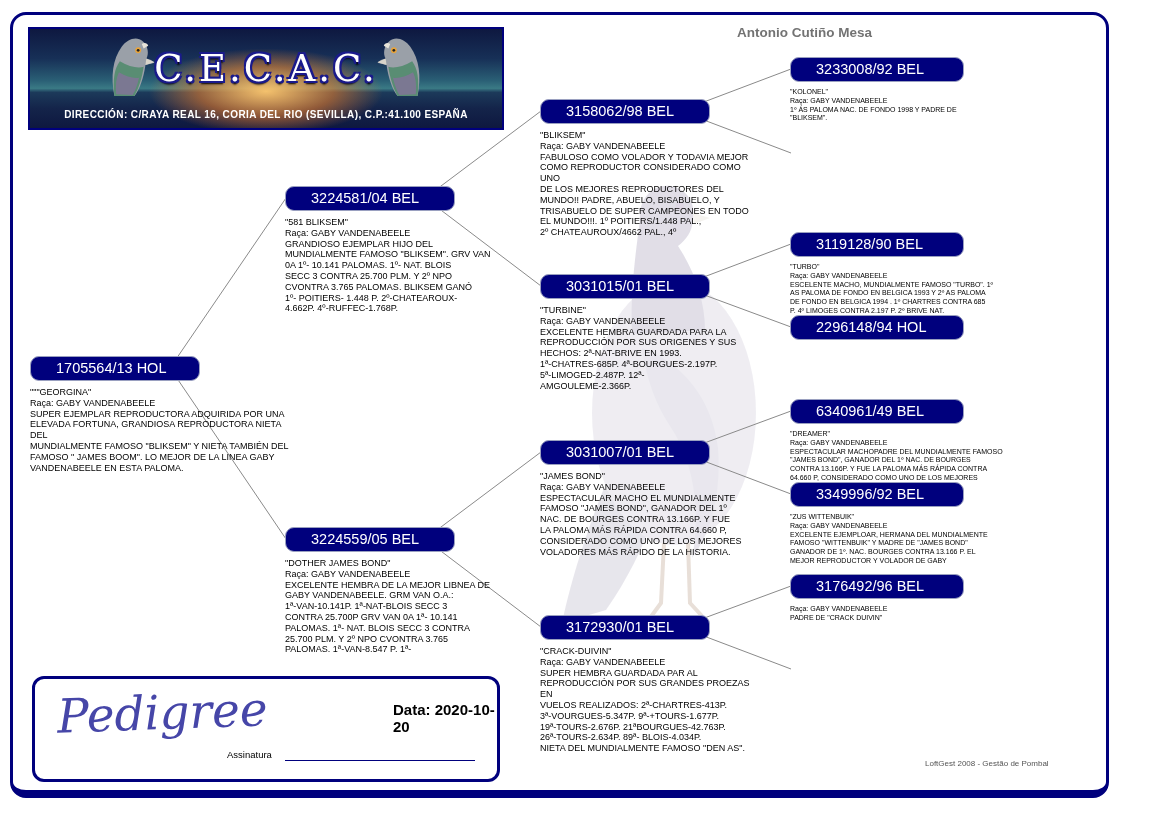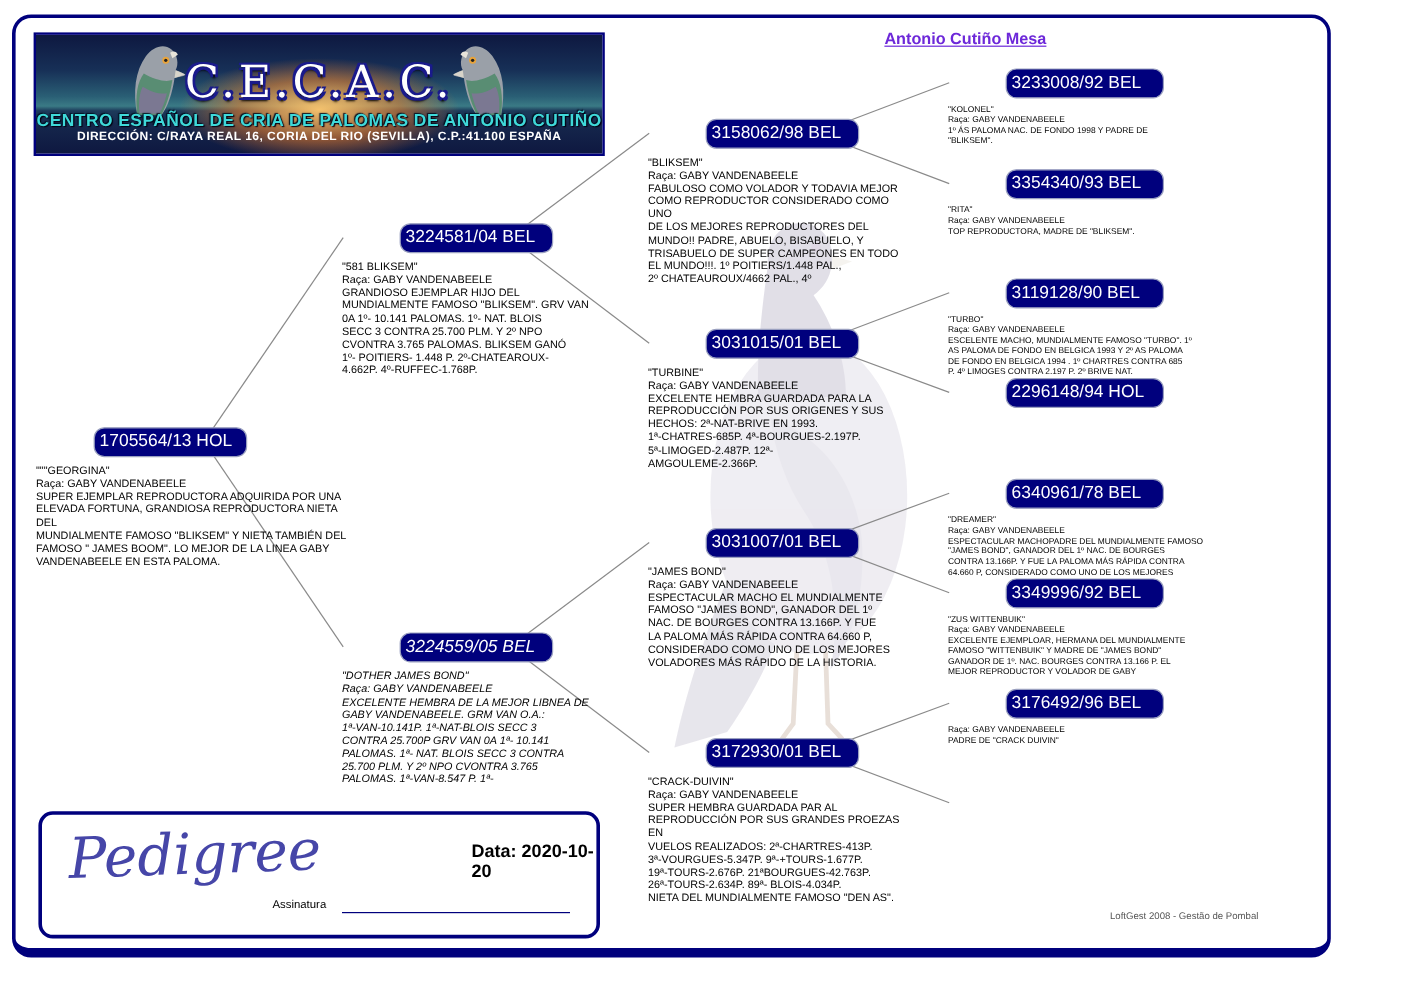--- a/index.html
+++ b/index.html
@@ -20,36 +20,36 @@
         letter-spacing:3px;font-family:"DejaVu Serif",serif;
         text-shadow:-2px -2px 0 #1a1a8c,2px -2px 0 #1a1a8c,-2px 2px 0 #1a1a8c,2px 2px 0 #1a1a8c,0 3px 2px #000;}
   .logo-org{position:absolute;left:0;right:0;top:64px;font-size:14.5px;font-weight:bold;color:#3fd9d9;
         letter-spacing:.4px;text-shadow:1px 1px 1px #001, -1px -1px 1px #012;}
   .logo-addr{position:absolute;left:0;right:0;top:80px;font-size:10px;font-weight:bold;color:#fff;letter-spacing:.4px;}
   .logo-tel{position:absolute;left:0;right:0;top:90px;font-size:9.5px;font-weight:bold;color:#fff;letter-spacing:.4px;}
   .ph{position:absolute;top:3px;width:58px;height:64px;}
   .ph-l{left:70px;}
   .ph-r{right:70px;transform:scaleX(-1);}
   
-  .owner{position:absolute;left:737px;top:25px;font-size:13.5px;font-weight:bold;color:#6d28d9;text-decoration:underline;}
+  .owner{position:absolute;left:737px;top:25px;font-size:13.5px;font-weight:bold;color:#737373;}
   
   .node{position:absolute;}
   .ring{background:#00007d;border:1px solid #9aa0c0;border-radius:9px;color:#fff;
-        font-size:14.5px;padding:0 4px;height:23px;line-height:22px;width:118px;white-space:nowrap;margin-left:48px;}
+        font-size:14.5px;padding:0 25px;height:23px;line-height:22px;width:118px;white-space:nowrap;}
   .g3 .ring{width:122px;}
   .ntext{margin-top:6px;font-size:9px;line-height:1.2;}
   .pname{white-space:pre-line;}
   .desc{white-space:pre-line;}
   .n0 .ntext{width:262px;}
   .n1 .ntext,.n2 .ntext{width:218px;}
   .n3 .ntext,.n4 .ntext,.n5 .ntext,.n6 .ntext{width:220px;}
   .g3 .ntext{width:335px;font-size:7px;line-height:1.25;}
   .n0{left:30px;top:356px;}
   .n1{left:285px;top:186px;}
-  .n2{left:285px;top:527px;font-style:italic;}
+  .n2{left:285px;top:527px;}
   .n3{left:540px;top:99px;}
   .n4{left:540px;top:274px;}
   .n5{left:540px;top:440px;}
   .n6{left:540px;top:615px;}
   .n7{left:790px;top:57px;}
   .n8{left:790px;top:141px;}
   .n9{left:790px;top:232px;}
   .n10{left:790px;top:315px;}
   .n11{left:790px;top:399px;}
   .n12{left:790px;top:482px;}
@@ -115,21 +115,20 @@
     <svg class="ph ph-r" viewBox="0 0 60 70">
       <path d="M14 70 C10 48 12 30 22 16 C28 8 38 4 45 10 C51 15 52 24 49 29 C56 31 58 33 57 34 L48 36 C46 50 42 62 36 70 Z" fill="#9aa0a8"></path>
       <path d="M14 70 C12 52 14 40 20 32 C30 38 40 40 46 38 C44 52 40 62 36 70 Z" fill="#4d8a6a" opacity=".85"></path>
       <path d="M16 68 C15 58 16 50 19 44 C27 49 35 51 41 50 C39 58 37 64 34 69 Z" fill="#8a6fa0" opacity=".7"></path>
       <path d="M44 13 C47 11 50 12 51 15 L46 18 Z" fill="#e8e4da"></path>
       <path d="M49 29 L58 33 L48 36 Z" fill="#d8d4ca"></path>
       <circle cx="40" cy="20" r="3.2" fill="#e8a33a"></circle>
       <circle cx="40" cy="20" r="1.5" fill="#222"></circle>
     </svg>
     <div class="logo-title">C.E.C.A.C.</div>
-    <div class="logo-org">CENTRO ESPAÑOL DE CRIA DE PALOMAS DE ANTONIO CUTIÑO</div>
     <div class="logo-addr">DIRECCIÓN: C/RAYA REAL 16, CORIA DEL RIO (SEVILLA), C.P.:41.100 ESPAÑA</div>
   </div>
 
   <div class="owner">Antonio Cutiño Mesa</div>
 
   <div class="node n0">
     <div class="ring">1705564/13 HOL</div>
     <div class="ntext">
         <div class="pname">"""GEORGINA"</div>
         <div class="raca">Raça: GABY VANDENABEELE</div>
@@ -232,28 +231,20 @@
   <div class="node n7 g3">
     <div class="ring">3233008/92 BEL</div>
     <div class="ntext">
         <div class="pname">"KOLONEL"</div>
         <div class="raca">Raça: GABY VANDENABEELE</div>
         <div class="desc">1º ÁS PALOMA NAC. DE FONDO 1998 Y PADRE DE
 "BLIKSEM".</div>
       </div>
   </div>
 
-  <div class="node n8 g3">
-    <div class="ring">3354340/93 BEL</div>
-    <div class="ntext">
-        <div class="pname">"RITA"</div>
-        <div class="raca">Raça: GABY VANDENABEELE</div>
-        <div class="desc">TOP REPRODUCTORA, MADRE DE "BLIKSEM".</div>
-      </div>
-  </div>
 
   <div class="node n9 g3">
     <div class="ring">3119128/90 BEL</div>
     <div class="ntext">
         <div class="pname">"TURBO"</div>
         <div class="raca">Raça: GABY VANDENABEELE</div>
         <div class="desc">ESCELENTE MACHO, MUNDIALMENTE FAMOSO "TURBO". 1º
 AS PALOMA DE FONDO EN BELGICA 1993 Y 2º AS PALOMA
 DE FONDO EN BELGICA 1994 . 1º CHARTRES CONTRA 685
 P. 4º LIMOGES CONTRA 2.197 P. 2º BRIVE NAT.</div>
@@ -263,21 +254,21 @@
   <div class="node n10 g3">
     <div class="ring">2296148/94 HOL</div>
     <div class="ntext">
         <div class="pname"></div>
         <div class="raca"></div>
         <div class="desc"></div>
       </div>
   </div>
 
   <div class="node n11 g3">
-    <div class="ring">6340961/78 BEL</div>
+    <div class="ring">6340961/49 BEL</div>
     <div class="ntext">
         <div class="pname">"DREAMER"</div>
         <div class="raca">Raça: GABY VANDENABEELE</div>
         <div class="desc">ESPECTACULAR  MACHOPADRE DEL MUNDIALMENTE FAMOSO
 "JAMES BOND", GANADOR DEL 1º NAC. DE BOURGES
 CONTRA 13.166P. Y FUE LA PALOMA MÁS RÁPIDA CONTRA
 64.660 P, CONSIDERADO COMO UNO DE LOS MEJORES</div>
       </div>
   </div>
 

